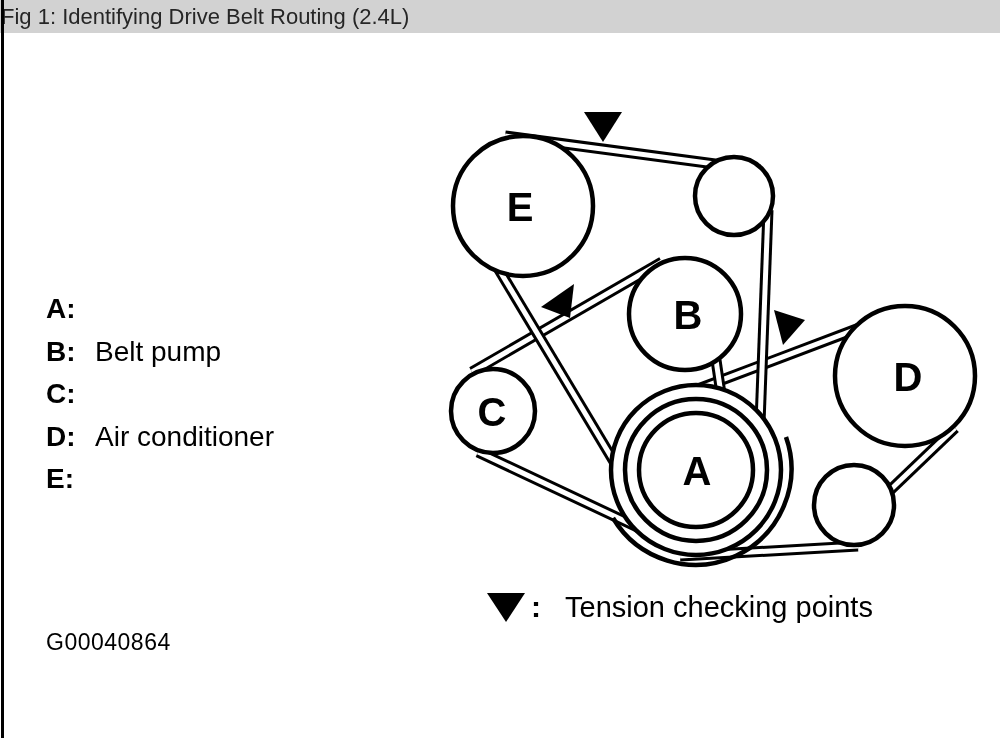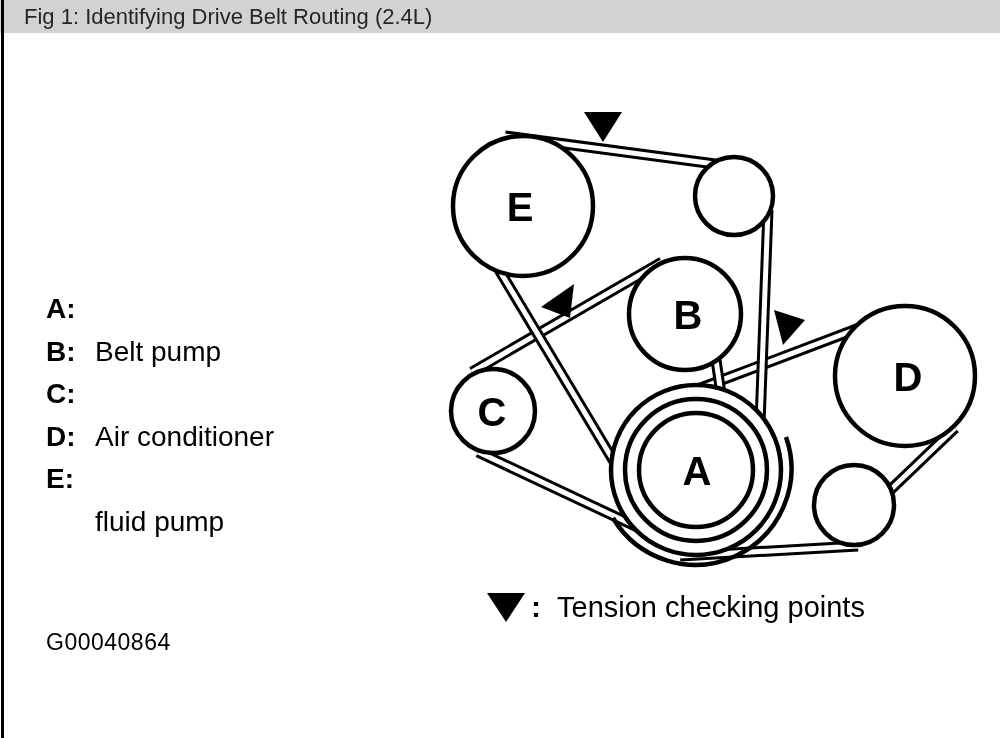--- a/index.html
+++ b/index.html
@@ -14,21 +14,21 @@
   }
   .titlebar {
     position: absolute;
     left: 0; top: 0;
     width: 1000px; height: 33px;
     background: #d2d2d2;
     display: flex;
     align-items: center;
   }
   .titlebar-text {
-    padding-left: 24px;
+    padding-left: 1px;
     font-size: 22px;
     color: #262626;
     white-space: nowrap;
   }
   .scan-border-left {
     position: absolute;
     left: 1px; top: 0;
     width: 3px; height: 738px;
     background: #000;
   }
@@ -61,21 +61,21 @@
     border-top: 29px solid #000;
   }
   .tension-sep {
     font-size: 30px;
     font-weight: 700;
     margin-left: 6px;
     line-height: 34px;
   }
   .tension-text {
     font-size: 29px;
-    margin-left: 16px;
+    margin-left: 24px;
     line-height: 34px;
     white-space: nowrap;
   }
   .diagram {
     position: absolute;
     left: 0; top: 0;
     width: 1000px; height: 738px;
   }
   .bk { stroke: #000; stroke-width: 11; fill: none; }
   .wt { stroke: #fff; stroke-width: 5;  fill: none; }
@@ -168,21 +168,20 @@
     </div>
     <div class="lrow">
       <span class="lkey">D:</span>
       <span class="ltxt">Air conditioner</span>
     </div>
     <div class="lrow">
       <span class="lkey">E:</span>
     </div>
     <div class="lrow">
       <span class="lkey"></span>
-      <span class="ltxt">fluid pump</span>
     </div>
   </div>
 
   <div class="tension-note">
     <div class="tri"></div>
     <span class="tension-sep">:</span>
     <span class="tension-text">Tension checking points</span>
   </div>
 
   <div class="figure-id">G00040864</div>

